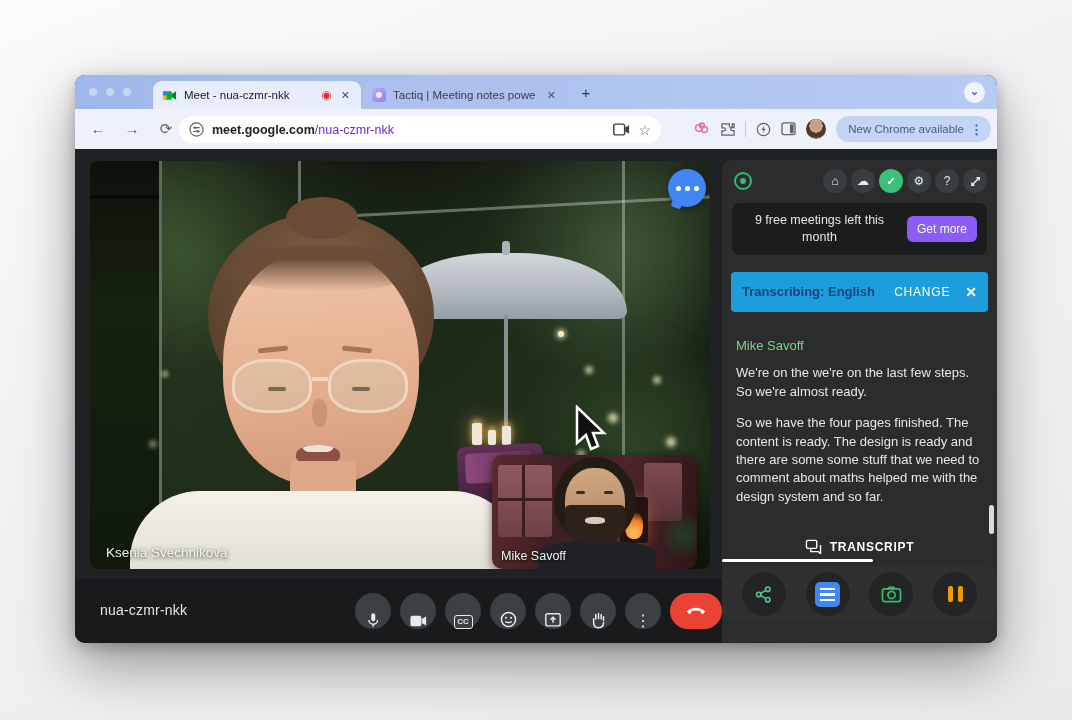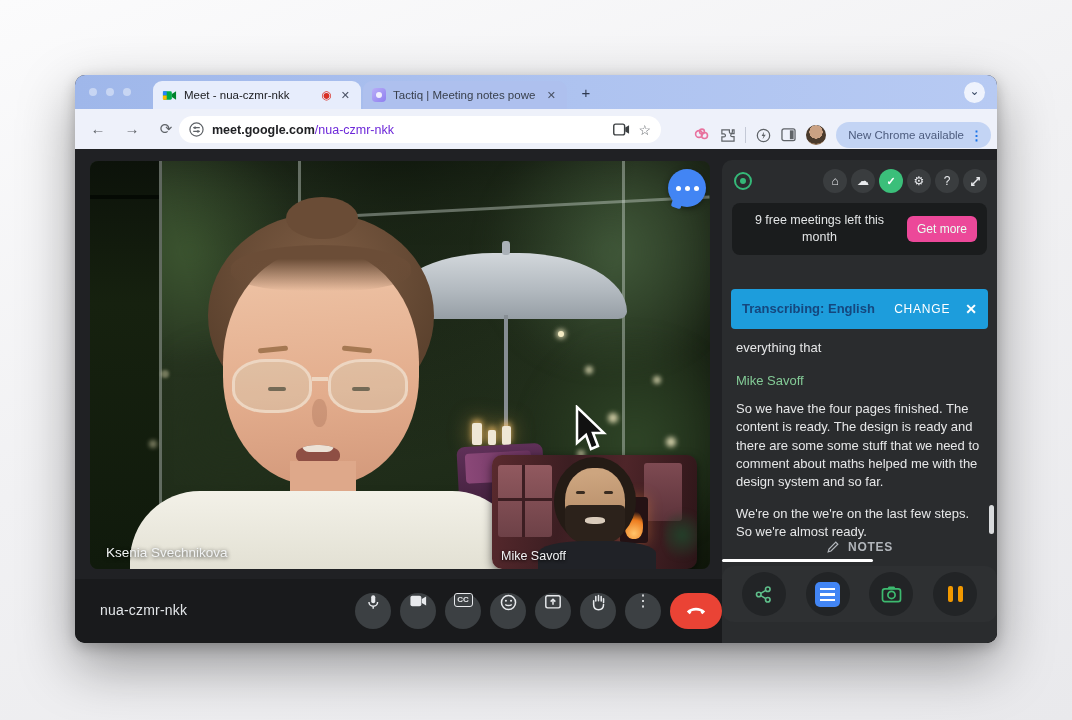--- a/index.html
+++ b/index.html
@@ -37,21 +37,21 @@
   
   .toolbar { position:absolute; left:0; top:34px; width:922px; height:40px; background:#eef1fa; }
   .nav { position:absolute; left:12px; top:8px; display:flex; gap:12px; align-items:center; height:24px; }
   .nav .btn { width:22px; height:22px; font-size:15px; color:#5f6368; text-align:center; line-height:22px; }
   .omnibox { position:absolute; left:104px; top:7px; width:482px; height:27px; background:#ffffff;
     border-radius:14px; display:flex; align-items:center; padding:0 10px; gap:8px; }
   .omnibox .host { font-size:12.5px; color:#202124; font-weight:bold; }
   .omnibox .path { font-size:12.5px; color:#6d28d9; margin-left:-8px; }
   .omnibox .spacer { flex:1; }
   .omnibox .star { font-size:14px; color:#5f6368; }
-  .rightcluster { position:absolute; right:6px; top:6px; height:28px; display:flex; align-items:center; gap:10px;margin-top:6px; }
+  .rightcluster { position:absolute; right:6px; top:6px; height:28px; display:flex; align-items:center; gap:10px; }
   .vdiv { width:1px; height:16px; background:#c4c9d6; }
   .avatar { width:20px; height:20px; border-radius:50%;
     background:radial-gradient(circle at 50% 35%,#caa183 0 40%,#4a3a2c 41% 70%,#8a6a4e 71%); }
   .updatepill { height:26px; border-radius:13px; background:#c3d4f4; display:flex; align-items:center;
     gap:6px; padding:0 8px 0 12px; }
   .updatepill .label { font-size:11.5px; color:#4c5b7d; }
   .updatepill .dots { color:#1a73e8; font-size:13px; font-weight:bold; }
 
   
   .page { position:absolute; left:0; top:74px; width:922px; height:494px; background:#202124;
@@ -162,21 +162,21 @@
   .p-eyeL { left:84px; top:36px; } .p-eyeR { left:112px; top:36px; }
   .p-body { position:absolute; left:46px; top:86px; width:118px; height:30px;
     border-radius:40% 40% 0 0; background:#202227; }
   .pipname { position:absolute; left:9px; bottom:6px; font-size:12.5px; color:#f1f3f4;
     text-shadow:0 1px 3px rgba(0,0,0,.9); }
 
   
   .meetcode { position:absolute; left:25px; top:453px; font-size:14px; color:#e2e5e8; letter-spacing:.2px; }
   .controls { position:absolute; left:280px; top:444px; display:flex; gap:9px; align-items:center; }
   .ctl { width:36px; height:36px; border-radius:50%; background:#3c4043; display:flex;
-    align-items:flex-start; justify-content:center; color:#e8eaed; }
+    align-items:flex-end; justify-content:center; color:#e8eaed; }
   .ctl svg { display:block; }
   .ccbox { width:19px; height:14px; border:1.8px solid #e8eaed; border-radius:3px; font-size:8px;
     font-weight:bold; text-align:center; line-height:11px; color:#e8eaed; }
   .morev { font-size:16px; color:#e8eaed; line-height:1; }
   .endcall { width:52px; height:36px; border-radius:18px; background:#ea4335; display:flex;
     align-items:center; justify-content:center; }
 
   
   .panel { position:absolute; left:647px; top:11px; width:275px; height:483px; background:#2a2c2e;
     border-radius:10px 0 0 0; }
@@ -184,23 +184,23 @@
   .tactiqlogo { width:18px; height:18px; border-radius:50%; border:2.5px solid #35b878; position:relative; }
   .tactiqlogo::after { content:""; position:absolute; left:3.5px; top:3.5px; width:6px; height:6px;
     border-radius:50%; background:#35b878; }
   .hicons { display:flex; gap:4px; }
   .hic { width:24px; height:24px; border-radius:50%; background:#3a3d3f; color:#e8eaed; font-size:12px;
     display:flex; align-items:center; justify-content:center; line-height:1; }
   .hic.shield { background:#3bbf7a; color:#fff; font-size:11px; font-weight:bold; }
   .quota { margin:4px 10px 0; background:#1a1c1d; border-radius:8px; padding:9px 10px;
     display:flex; align-items:center; gap:10px; }
   .quota .txt { flex:1; font-size:12.5px; line-height:1.35; color:#e3e5e6; text-align:center; }
-  .quota .getmore { background:#ec4899; color:#eafff2; font-size:12px; padding:6px 10px;
+  .quota .getmore { background:#8b5cf6; color:#eafff2; font-size:12px; padding:6px 10px;
     border-radius:6px; white-space:nowrap; }
-  .transcribing { margin:34px 9px 0; height:40px; background:#1d9ddc; border-radius:4px;
+  .transcribing { margin:17px 9px 0; height:40px; background:#1d9ddc; border-radius:4px;
     display:flex; align-items:center; padding:16px 11px; }
   .transcribing .lbl { font-size:13px; font-weight:bold; color:#15477e; }
   .transcribing .change { margin-left:auto; font-size:12px; font-weight:normal; color:#fff; letter-spacing:.8px; }
   .transcribing .x { margin-left:15px; color:#fff; font-size:14px; font-weight:bold; }
   .transcript { margin:10px 14px 0; height:212px; overflow:hidden; font-size:13px; line-height:1.42; color:#e6e7e8; }
   .transcript p { margin:0 0 13px; }
   .transcript .speaker { color:#83ca96; margin:15px 0 9px; font-size:13px; font-weight:normal; }
   .scrollthumb { position:absolute; right:3px; top:345px; width:5px; height:29px; border-radius:3px; background:#d8dadc; }
   .ptabs { position:absolute; left:0; top:371px; width:100%; height:31px; display:flex; }
   .ptab { flex:1; display:flex; align-items:center; justify-content:center; gap:8px; font-size:12px;
@@ -438,34 +438,34 @@
           <div class="getmore">Get more</div>
         </div>
 
         <div class="transcribing">
           <span class="lbl">Transcribing: English</span>
           <span class="change">CHANGE</span>
           <span class="x">✕</span>
         </div>
 
         <div class="transcript">
-          <p>everything that</p>
           <p class="speaker">Mike Savoff</p>
+          <p>We're on the we're on the last few steps. So we're almost ready.</p>
           <p>So we have the four pages finished. The content is ready. The design is ready and there are some some stuff that we need to comment about maths helped me with the design system and so far.</p>
-          <p>We're on the we're on the last few steps. So we're almost ready.</p>
 
         </div>
         <div class="scrollthumb"></div>
 
         <div class="ptabs">
-          <div class="ptab off">
-            <svg width="14" height="14" viewBox="0 0 16 16">
-              <path d="M2.5 13.5l.9-3.2 7.8-7.8 2.3 2.3-7.8 7.8z" fill="none" stroke="#b2b6bb" stroke-width="1.4"></path>
+          <div class="ptab on">
+            <svg width="17" height="15" viewBox="0 0 18 16">
+              <rect x="1.5" y="1.5" width="11" height="8.5" rx="1.5" fill="none" stroke="#fff" stroke-width="1.5"></rect>
+              <path d="M6 10v3.5h8l2.5 2.2V6.5" fill="none" stroke="#fff" stroke-width="1.5"></path>
               </svg>
-            <span>NOTES</span>
+            <span>TRANSCRIPT</span>
           </div>
         </div>
 
         <div class="actions">
           <div class="act">
             <svg width="19" height="19" viewBox="0 0 20 20">
               <circle cx="5" cy="10" r="2.4" fill="none" stroke="#5fc08b" stroke-width="1.7"></circle>
               <circle cx="14.5" cy="4.5" r="2.4" fill="none" stroke="#5fc08b" stroke-width="1.7"></circle>
               <circle cx="14.5" cy="15.5" r="2.4" fill="none" stroke="#5fc08b" stroke-width="1.7"></circle>
               <line x1="7.2" y1="8.8" x2="12.4" y2="5.6" stroke="#5fc08b" stroke-width="1.6"></line>

